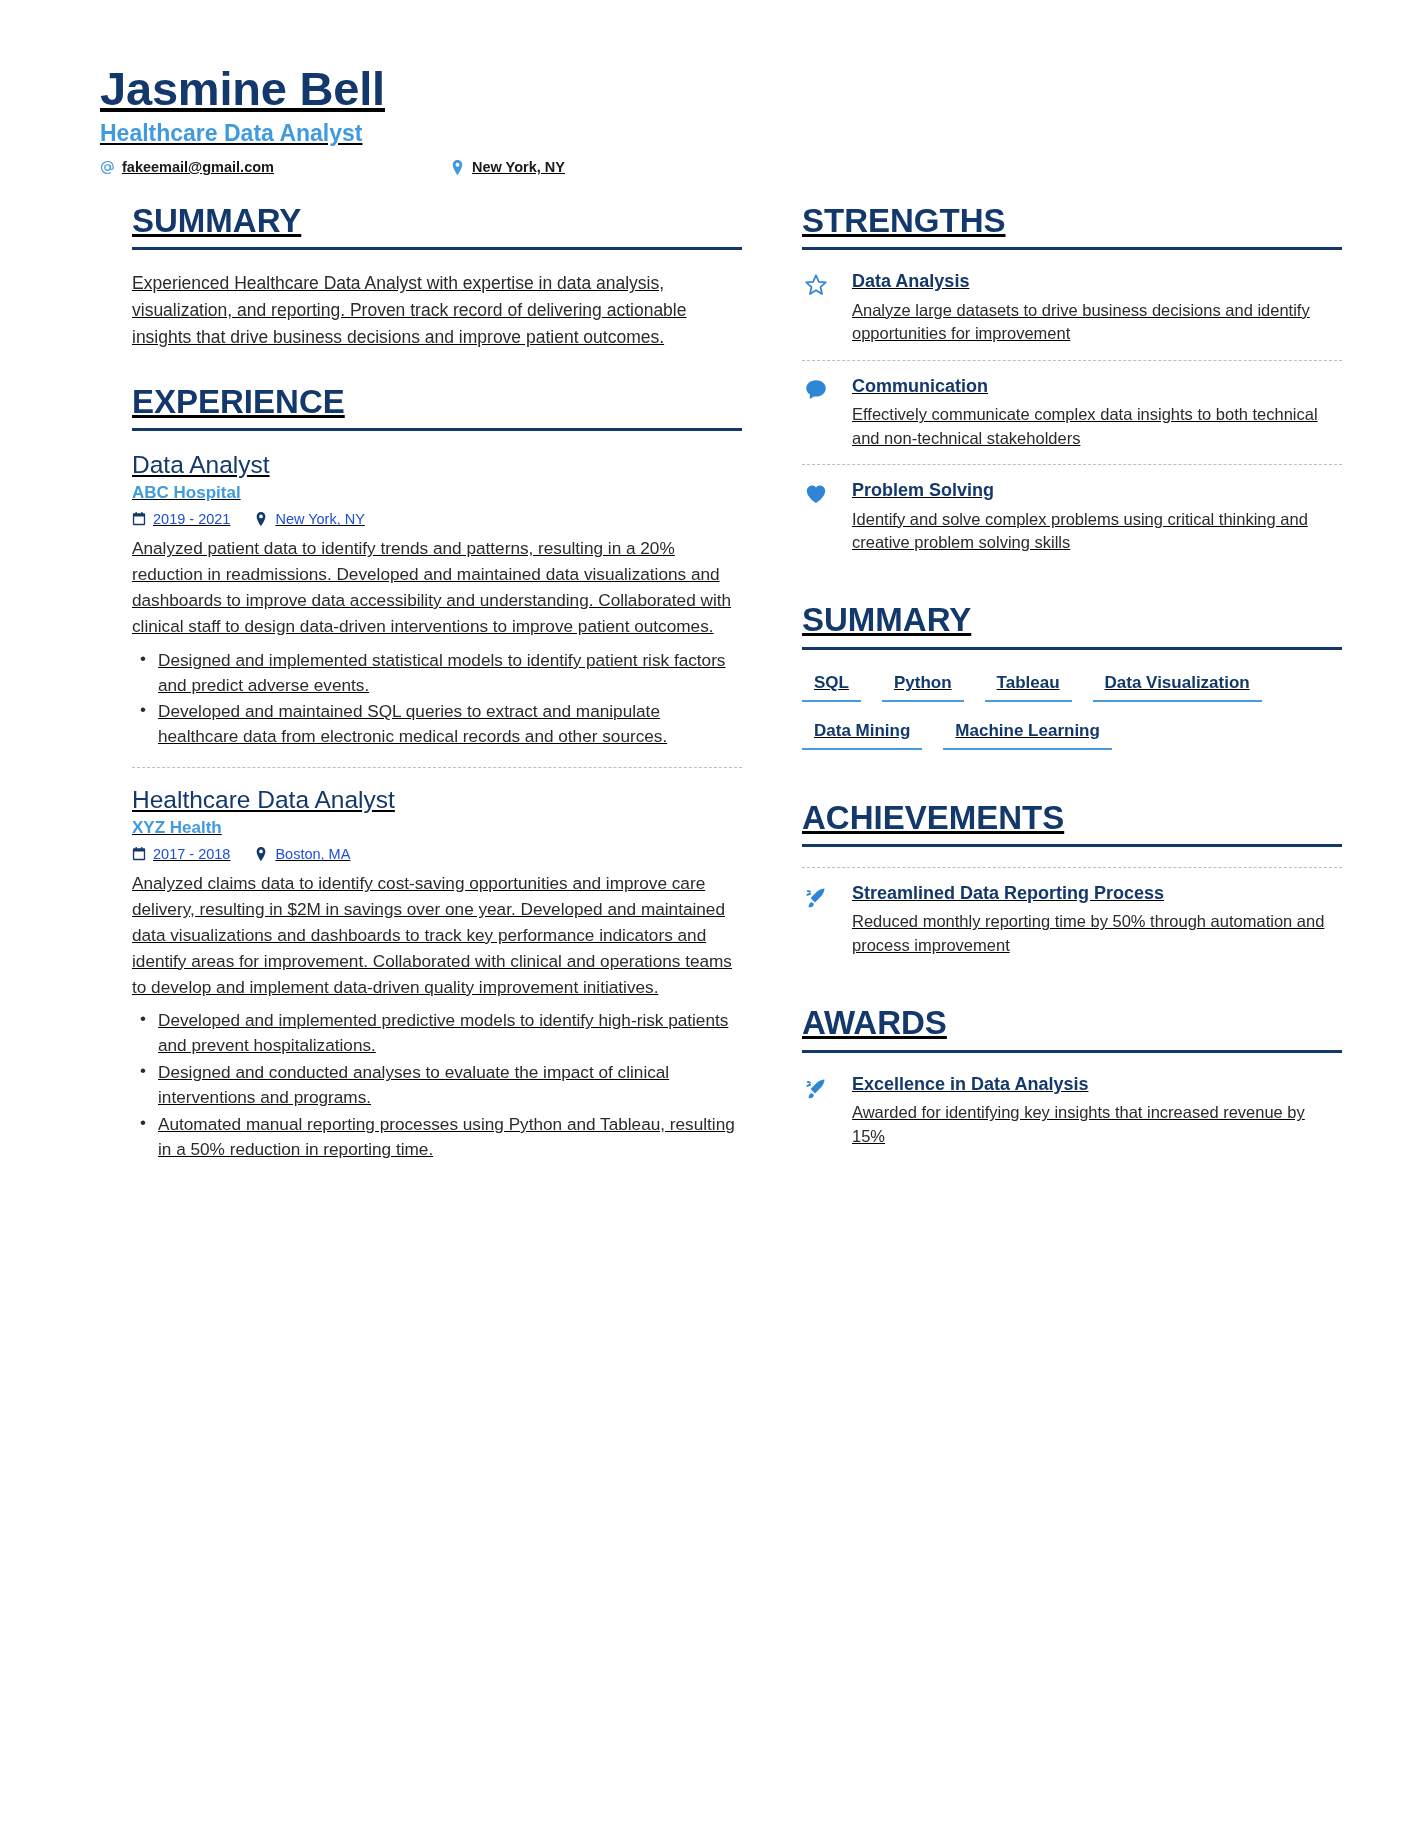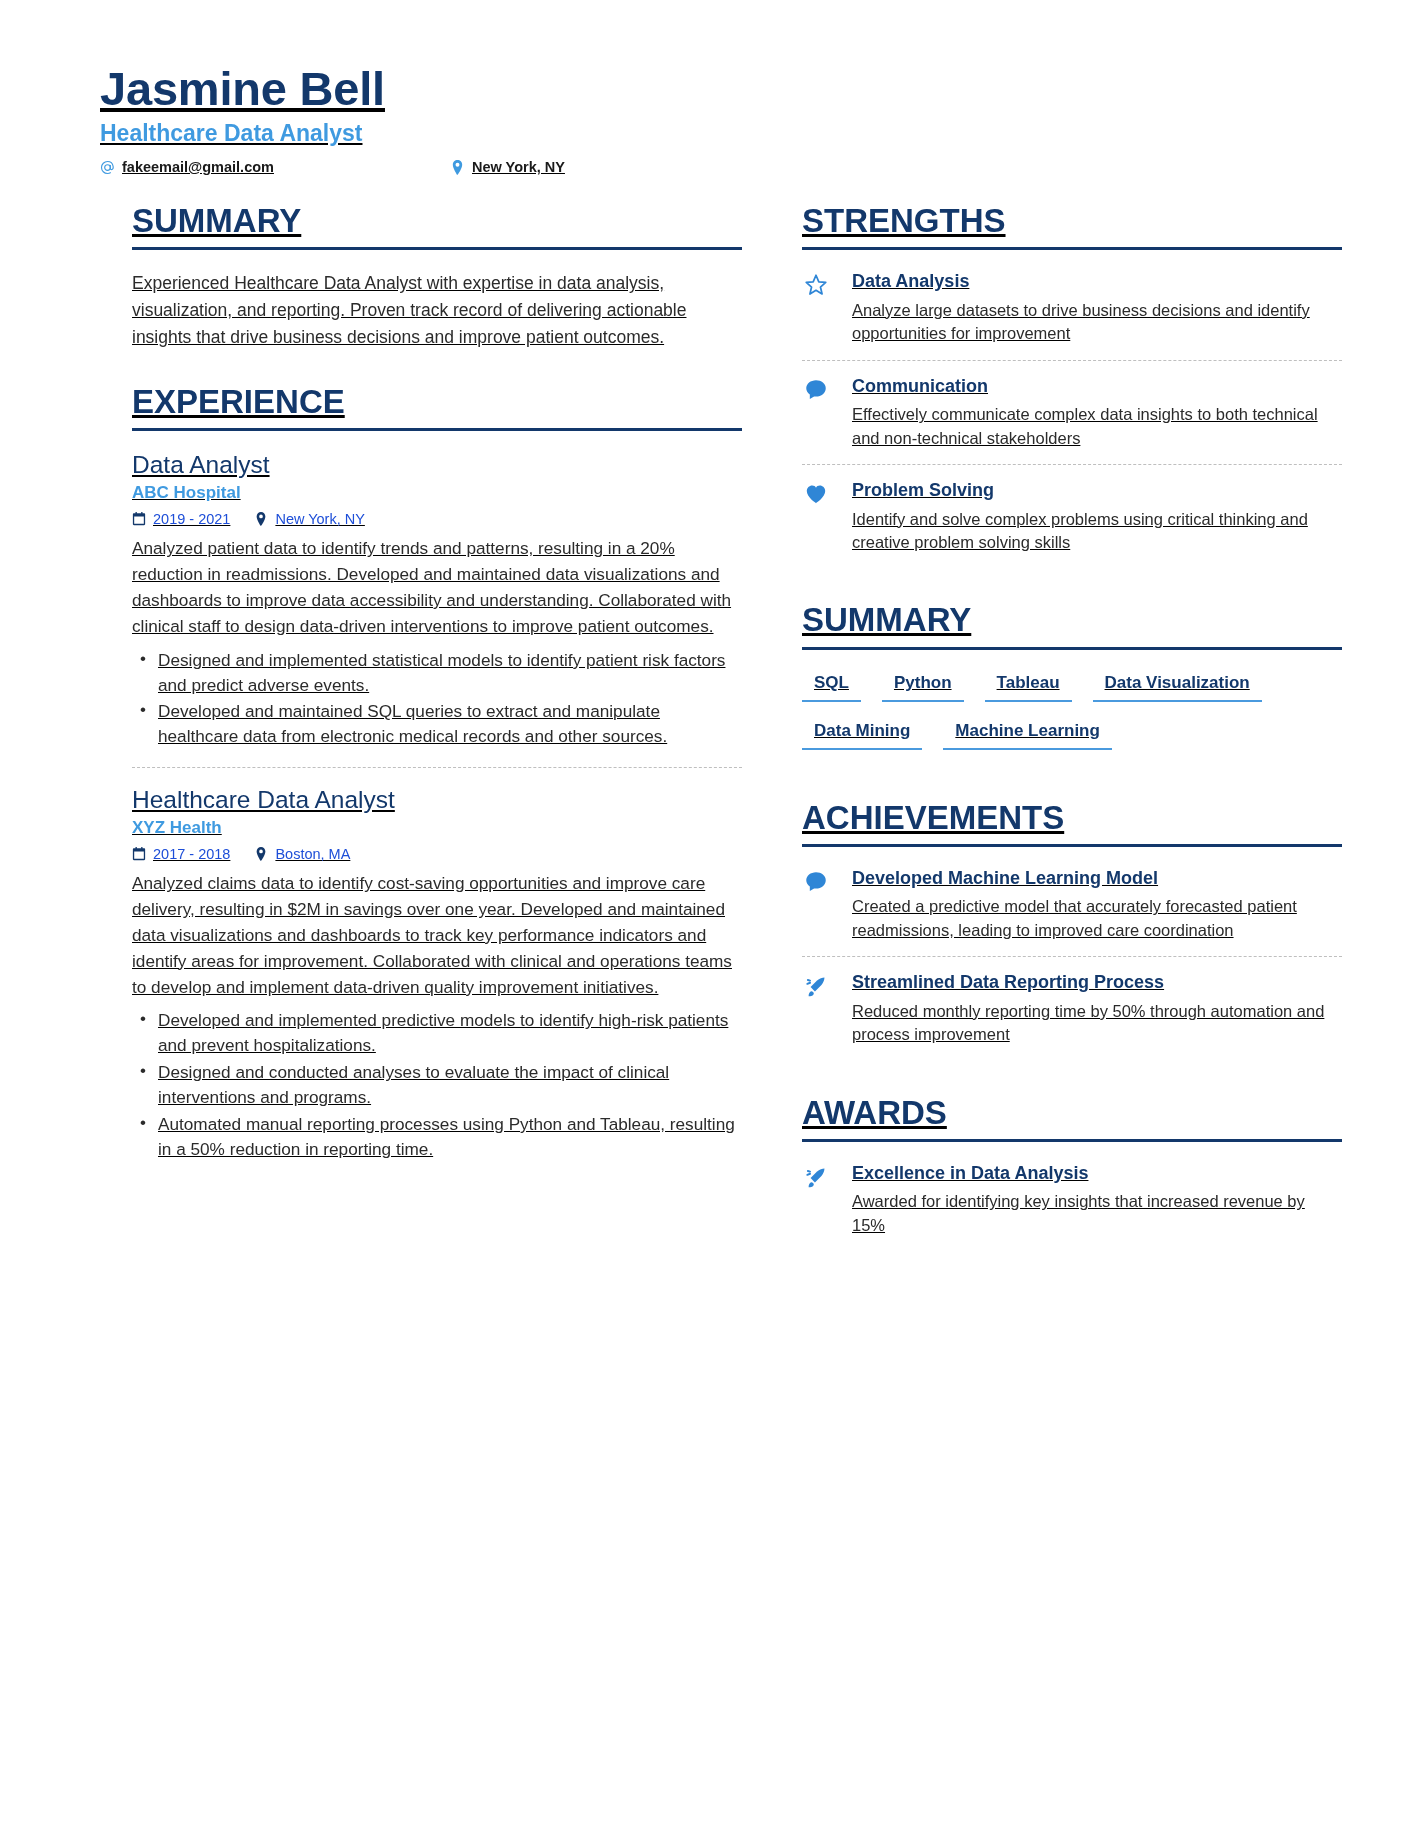--- a/index.html
+++ b/index.html
@@ -385,31 +385,20 @@
             <div class="skill">Data Visualization</div>
             <div class="skill">Data Mining</div>
             <div class="skill">Machine Learning</div>
           </div>
         </div>
 
         <div class="section">
           <div class="sec-title">ACHIEVEMENTS</div>
           <div class="sec-rule"></div>
 
-          <div class="sitem">
-            <div class="sitem-icon">
-              <svg width="26" height="26" viewBox="0 0 24 24" fill="currentColor">
-                <path d="M12 3C7 3 3 6.3 3 10.4c0 2.3 1.3 4.4 3.3 5.8v4l3.9-2.3c.6.1 1.2.2 1.8.2 5 0 9-3.3 9-7.7S17 3 12 3z"></path>
-              </svg>
-            </div>
-            <div class="sitem-body">
-              <div class="sitem-title">Developed Machine Learning Model</div>
-              <div class="sitem-desc">Created a predictive model that accurately forecasted patient readmissions, leading to improved care coordination</div>
-            </div>
-          </div>
           <div class="sitem-sep"></div>
 
           <div class="sitem">
             <div class="sitem-icon">
               <svg width="26" height="26" viewBox="0 0 24 24" fill="none" stroke="currentColor" stroke-width="1.8" stroke-linecap="round">
                 <path d="M6.5 17.5c-1.6 1.6-1.2 4-1.2 4s2.4.4 4-1.2c.9-.9.9-2.1 0-2.8s-2-.9-2.8 0z" fill="currentColor" stroke="none"></path>
                 <path d="M9 15l-2-2 6-6c2-2 5-2.8 6.8-2.8C19.8 6 19 9 17 11l-6 6z" fill="currentColor" stroke="none"></path>
                 <path d="M4 10l2.5-1M4.5 6.5l2 .5"></path>
               </svg>
             </div>

